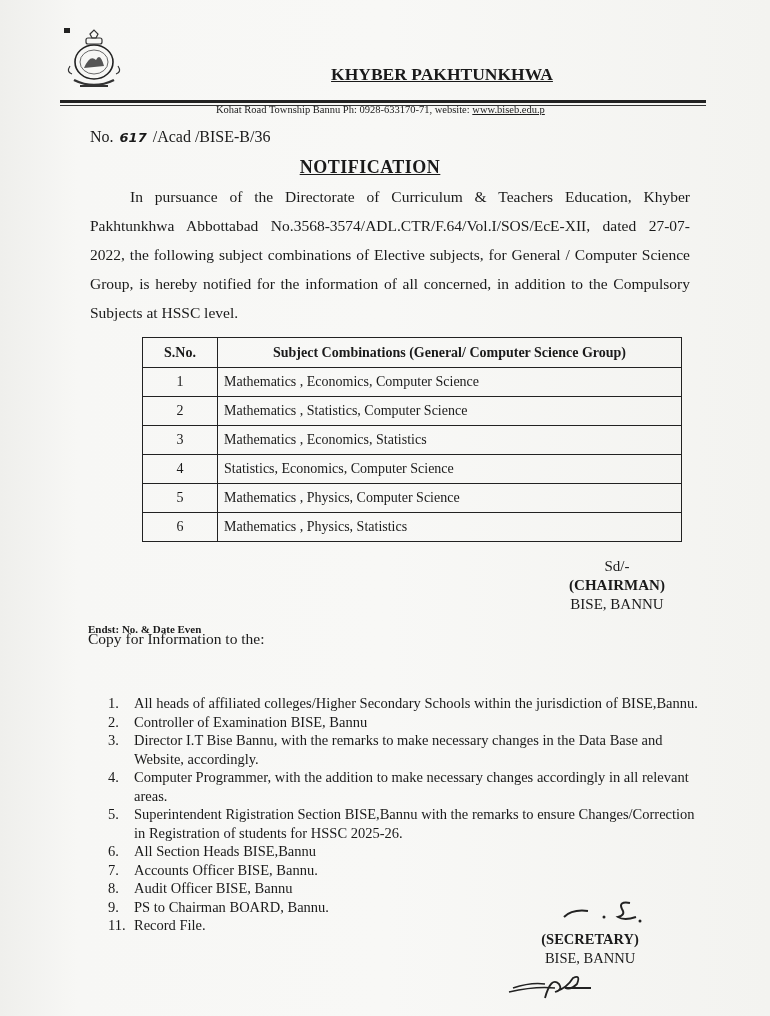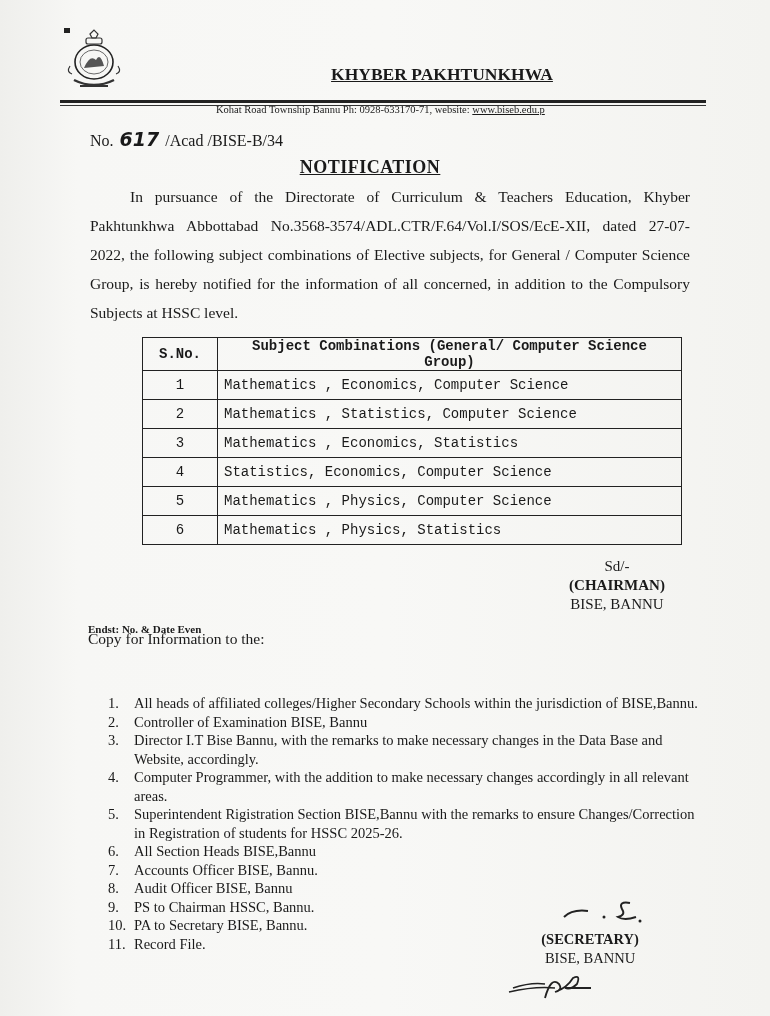--- a/index.html
+++ b/index.html
@@ -17,29 +17,29 @@
     font-size: 17.5px; font-weight: bold; text-decoration: underline; letter-spacing: 0.1px; white-space: nowrap; }
   .header-sub { position: absolute; left: 0; width: 764px; top: 64px; text-align: center;
     padding-left: 120px; box-sizing: border-box;
     font-size: 17.5px; font-weight: bold; text-decoration: underline; }
   .header-addr { position: absolute; left: 216px; top: 85px; font-size: 10.5px; white-space: nowrap; margin-top: 19px; }
   .header-addr .web { text-decoration: underline; }
   .rule1 { position: absolute; left: 60px; top: 100px; width: 646px; height: 3px; background: #222; }
   .rule2 { position: absolute; left: 60px; top: 105px; width: 646px; height: 1px; background: #333; }
 
   .refno { position: absolute; left: 90px; top: 128px; font-size: 16px; white-space: nowrap; }
-  .refno .hand { font-family: "DejaVu Sans", sans-serif; font-style: italic; font-size: 19px; font-weight: bold; margin: 0 2px; }
+  .refno .hand { font-family: "DejaVu Sans", sans-serif; font-style: italic; font-size: 13px; font-weight: bold; margin: 0 2px; }
   .title { position: absolute; left: 0; width: 736px; top: 157px; text-align: center;
     padding-left: 4px; box-sizing: border-box;
     font-size: 18px; font-weight: bold; text-decoration: underline; letter-spacing: 0.5px; }
   .para { position: absolute; left: 90px; top: 182px; width: 600px;
     font-size: 15.5px; line-height: 29px; text-align: justify; text-indent: 40px; }
 
   table.subj { position: absolute; left: 142px; top: 337px; width: 540px; border-collapse: collapse;
-    font-family: Liberation Mono, monospace; font-size: 14px; }
+    font-family: Liberation Serif, serif; font-size: 14px; }
   table.subj th, table.subj td { border: 1.5px solid #222; height: 28px; padding: 0 6px; }
   table.subj th { font-weight: bold; height: 29px; }
   table.subj td.sn { width: 62px; text-align: center; }
   table.subj td.comb { text-align: left; }
 
   .sign1 { position: absolute; left: 552px; top: 557px; width: 130px; text-align: center; font-size: 15px; line-height: 19px; }
   .sign1 .b { font-weight: bold; }
   .endst { position: absolute; left: 88px; top: 623px; font-size: 11px; font-weight: bold; }
   .copy { position: absolute; left: 88px; top: 630px; font-size: 15.5px; }
 
@@ -68,21 +68,21 @@
     <path d="M6 38 Q2 44 8 46 M54 38 Q58 44 52 46" fill="none" stroke="#333" stroke-width="1.2"></path>
     <path d="M10 52 Q30 62 50 52" fill="none" stroke="#333" stroke-width="2.5"></path>
     <path d="M16 58 L44 58" stroke="#333" stroke-width="2"></path>
   </svg>
 
   <div class="header-sub">KHYBER PAKHTUNKHWA</div>
   <div class="header-addr"><span>Kohat Road Township Bannu Ph: 0928-633170-71, website: </span><span class="web">www.biseb.edu.p</span></div>
   <div class="rule1"></div>
   <div class="rule2"></div>
 
-  <div class="refno"><span>No.</span> <span class="hand">617</span> <span>/Acad /BISE-B/34</span></div>
+  <div class="refno"><span>No.</span> <span class="hand">617</span> <span>/Acad /BISE-B/36</span></div>
 
   <div class="title">NOTIFICATION</div>
 
   <div class="para">In pursuance of the Directorate of Curriculum &amp; Teachers Education, Khyber Pakhtunkhwa Abbottabad No.3568-3574/ADL.CTR/F.64/Vol.I/SOS/EcE-XII, dated 27-07-2022, the following subject combinations of Elective subjects, for General / Computer Science Group, is hereby notified for the information of all concerned, in addition to the Compulsory Subjects at HSSC level.</div>
 
   <table class="subj">
     <thead>
       <tr>
         <th>S.No.</th>
         <th>Subject Combinations (General/ Computer Science Group)</th>
@@ -153,25 +153,21 @@
     <li>
         <span class="num">7.</span>
         <span class="txt">Accounts Officer BISE, Bannu.</span>
       </li>
     <li>
         <span class="num">8.</span>
         <span class="txt">Audit Officer BISE, Bannu</span>
       </li>
     <li>
         <span class="num">9.</span>
-        <span class="txt">PS to Chairman HSSC, Bannu.</span>
-      </li>
-    <li>
-        <span class="num">10.</span>
-        <span class="txt">PA to Secretary BISE, Bannu.</span>
+        <span class="txt">PS to Chairman BOARD, Bannu.</span>
       </li>
     <li>
         <span class="num">11.</span>
         <span class="txt">Record File.</span>
       </li>
   </ol>
 
   <svg class="scribble" style="left:560px;top:895px;width:90px;height:34px" viewBox="0 0 90 34">
     <path d="M4 22 Q12 14 28 16" fill="none" stroke="#222" stroke-width="2"></path>
     <circle cx="44" cy="22" r="1.5" fill="#222"></circle>

